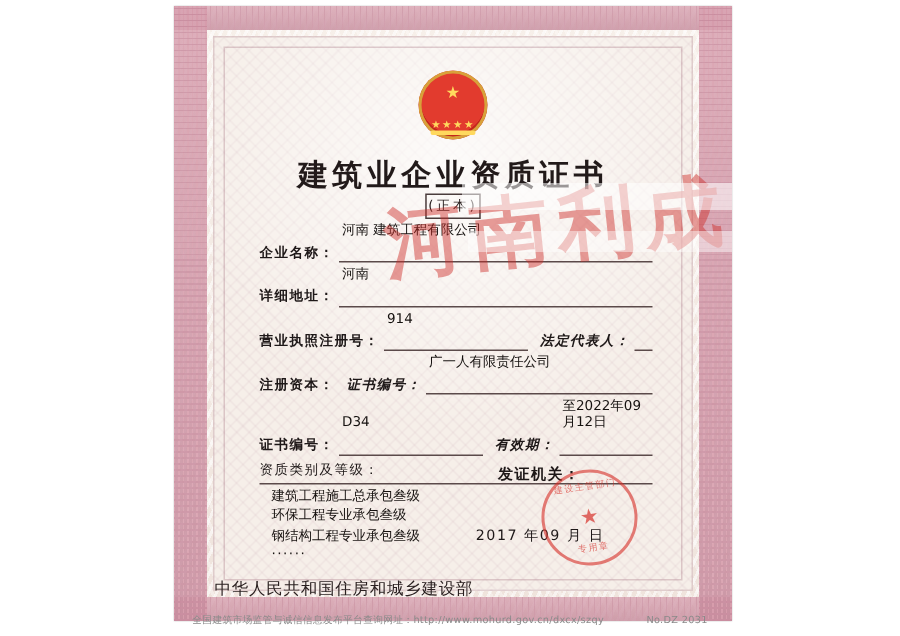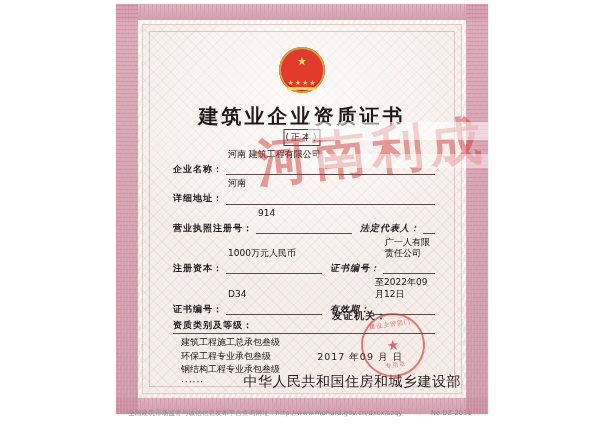--- a/index.html
+++ b/index.html
@@ -97,39 +97,39 @@
   }
   .row{display:flex;align-items:flex-end;margin-bottom:3px;}
   .lbl{font-weight:bold;white-space:nowrap;letter-spacing:1px;}
   .val{
     flex:1;border-bottom:1px solid #5b4a4a;margin-left:3px;
     padding:0 2px 14px 2px;min-height:11px;color:#15110f;
   }
   .val.short{flex:0 0 92px;}
   .mid-lbl{font-weight:bold;white-space:nowrap;letter-spacing:1px;margin-left:8px;font-style:italic;}
 
-  .scope-title{font-weight:bold;letter-spacing:1px;margin-top:5px;}
+  .scope-title{font-weight:normal;letter-spacing:1px;margin-top:5px;}
   .scope-box{
     margin-top:2px;border-top:1px solid #5b4a4a;padding-top:2px;
     min-height:58px;
   }
   .scope-line{font-size:9px;color:#16110f;padding-left:8px;line-height:1.5;}
   .scope-dots{font-size:9px;color:#16110f;padding-left:8px;letter-spacing:1px;}
 
   
   .issuer{
     position:absolute;right:74px;top:284px;font-size:10px;font-weight:bold;
     color:#1e1818;letter-spacing:1px;
   }
   .date-line{
     position:absolute;right:58px;top:326px;font-size:9.5px;color:#1e1818;letter-spacing:1px;
   }
   .ministry{
-    position:absolute;left:0;right:0;top:348px;text-align:right;
-    font-size:14px;color:#2a2020;letter-spacing:.5px;
+    position:absolute;left:0;right:0;top:360px;text-align:left;
+    font-size:11px;color:#2a2020;letter-spacing:.5px;
   }
   .seal{
     position:absolute;right:36px;top:288px;width:60px;height:60px;border-radius:50%;
     border:2px solid rgba(214,44,38,.75);
     color:rgba(214,44,38,.8);
     opacity:.8;
     transform:rotate(-8deg);
   }
   .seal .seal-star{
     position:absolute;left:50%;top:50%;transform:translate(-50%,-50%);
@@ -193,21 +193,20 @@
           <span class="val">河南</span>
         </div>
         <div class="row">
           <span class="lbl">营业执照注册号：</span>
           <span class="val short">914</span>
           <span class="mid-lbl">法定代表人：</span>
           <span class="val"></span>
         </div>
         <div class="row">
           <span class="lbl">注册资本：</span>
-          <span class="val short">1000万元人民币</span>
           <span class="mid-lbl">证书编号：</span>
           <span class="val">广一人有限责任公司</span>
         </div>
         <div class="row">
           <span class="lbl">证书编号：</span>
           <span class="val short">D34</span>
           <span class="mid-lbl">有效期：</span>
           <span class="val">至2022年09月12日</span>
         </div>
 

